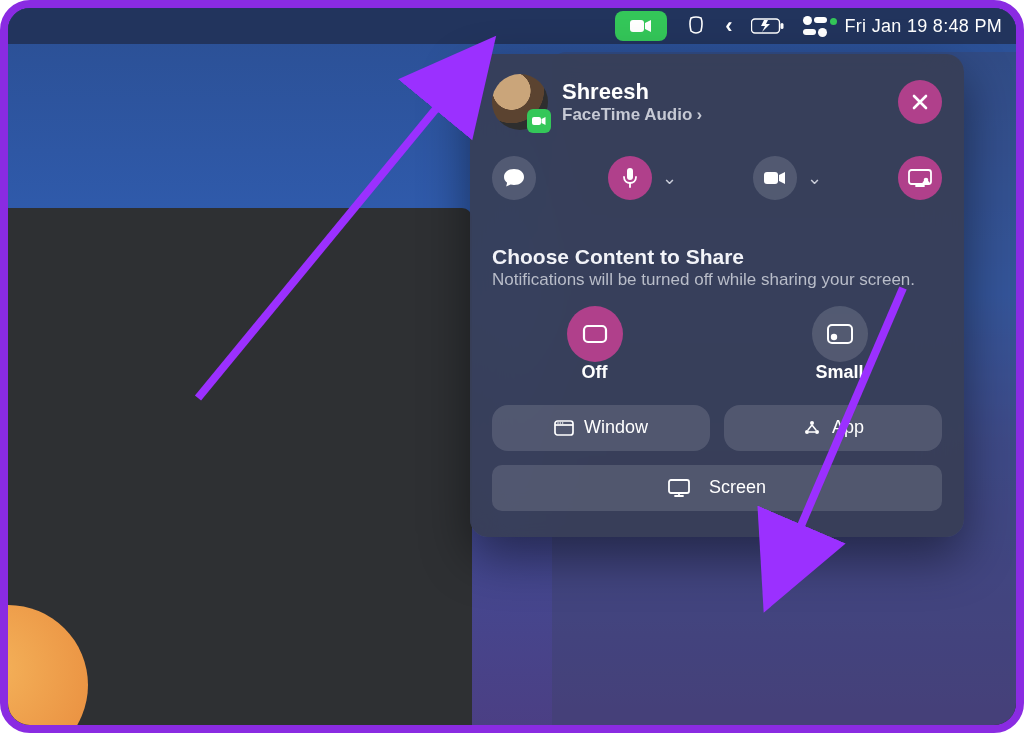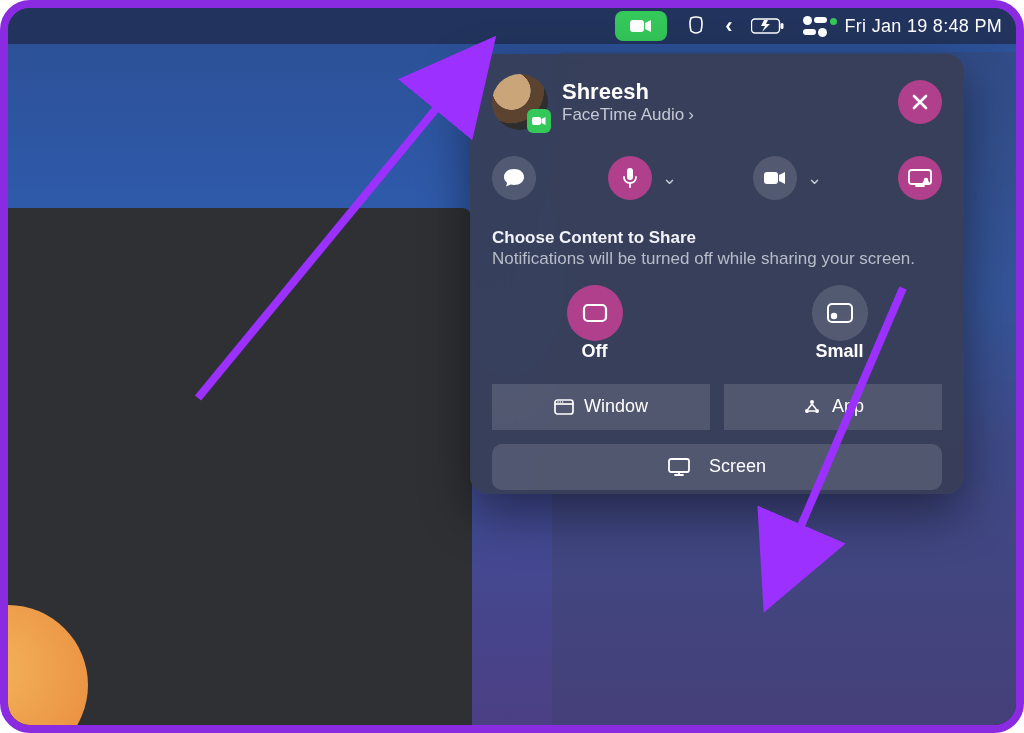--- a/index.html
+++ b/index.html
@@ -17,48 +17,48 @@
   .facetime-pill { width: 52px; height: 30px; background: #34c759; border-radius: 8px; display: flex; align-items: center; justify-content: center; }
   .mb-time { font-weight: 500; letter-spacing: .3px; }
   .cc-icon { display:flex; flex-direction:column; gap:3px; position:relative;}
   .cc-icon .row { display:flex; align-items:center; gap:2px;}
   .cc-dot { width:9px; height:9px; border-radius:50%; background:#fff;}
   .cc-bar { width:13px; height:6px; border-radius:3px; background:#fff;}
   .green-dot { position:absolute; right:-10px; top:2px; width:7px; height:7px; border-radius:50%; background:#34c759;}
   .chevL { font-size:22px; font-weight:600;}
 
   
-  .popover { position: absolute; left: 462px; top: 46px; width: 494px; background: rgba(55,62,86,0.92); backdrop-filter: blur(20px); border-radius: 18px; padding: 20px 22px 4px 22px; color: #eef0f6; box-shadow: 0 20px 50px rgba(0,0,0,0.45); }
+  .popover { position: absolute; left: 462px; top: 46px; width: 494px; background: rgba(55,62,86,0.92); backdrop-filter: blur(20px); border-radius: 18px; padding: 20px 22px 26px 22px; color: #eef0f6; box-shadow: 0 20px 50px rgba(0,0,0,0.45); }
   .header-row { display: flex; align-items: center; gap: 14px; }
   .avatar { width: 56px; height: 56px; border-radius: 50%; background: radial-gradient(circle at 35% 30%, #caa57a 0 35%, #5b4330 36% 60%, #2e2e2e 61% 100%); position: relative; flex: none; }
   .avatar-badge { position: absolute; right: -3px; bottom: -3px; width: 24px; height: 24px; border-radius: 6px; background: #34c759; display:flex; align-items:center; justify-content:center; }
   .header-text { flex: 1; }
   .caller-name { font-size: 22px; font-weight: 600; color: #fff; }
-  .call-type { font-size: 17px; color: #c6c9d4; display:flex; gap:4px; }
+  .call-type { font-size: 17px; color: #c6c9d4; display:flex; gap:4px;font-weight:bold; }
   .close-btn { width: 44px; height: 44px; border-radius: 50%; background: #b0408b; display: flex; align-items: center; justify-content: center; color:#fff; flex:none; }
 
   .controls-row { display: flex; align-items: center; gap: 24px; margin-top: 26px; justify-content: space-between; }
   .ctrl-group { display:flex; align-items:center; gap:6px;}
   .ctrl-circle { width: 44px; height: 44px; border-radius: 50%; display: flex; align-items: center; justify-content: center; }
   .ctrl-dim { background: rgba(255,255,255,0.14); color:#fff; }
   .ctrl-active { background: #b0408b; color:#fff; }
   .chev-sm { color:#c9ccd8; font-size:18px; padding:0 4px; }
 
-  .section-title { font-size: 17px; font-weight: 600; margin-top: 28px; color:#f2f3f8;}
+  .section-title { font-size: 21px; font-weight: 600; margin-top: 45px; color:#f2f3f8;}
   .section-sub { font-size: 17px; color: #b9bdc9; line-height: 1.35;}
   .subhead { font-size: 17px; font-weight: 600; color:#d7d9e2; margin-top: 22px;}
 
   .overlay-row { display:flex; gap: 40px; margin-top: 14px; justify-content: space-around; }
   .overlay-opt { display:flex; flex-direction:column; align-items:center; }
   .ov-circle { width: 56px; height: 56px; border-radius: 50%; background: rgba(255,255,255,0.14); display:flex; align-items:center; justify-content:center; }
   .ov-circle.active { background: #b0408b; }
   .ov-label { font-size: 18px; font-weight: 600; color:#fff; }
 
   .share-row { display:flex; gap: 14px; margin-top: 22px;}
-  .share-btn { flex:1; height: 46px; border-radius: 0; background: rgba(255,255,255,0.13); display:flex; align-items:center; justify-content:center; gap:10px; color:#fff; font-size:18px;}
+  .share-btn { flex:1; height: 46px; border-radius: 16px; background: rgba(255,255,255,0.13); display:flex; align-items:center; justify-content:center; gap:10px; color:#fff; font-size:18px;}
   .share-full { margin-top: 14px; height:46px; border-radius:10px; background: rgba(255,255,255,0.13); display:flex; align-items:center; justify-content:center; gap:19px; color:#fff; font-size:18px;}
 
   svg { display:block; }
 
   
   .arrow { position:absolute; pointer-events:none; }
 </style>
 </head>
 <body>
 

